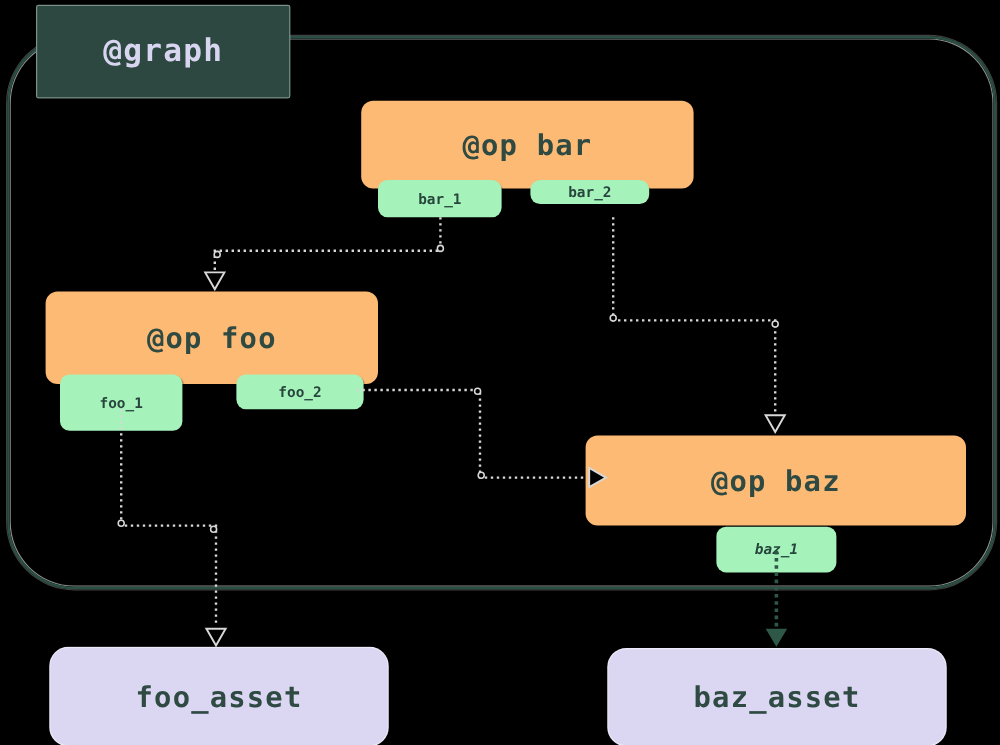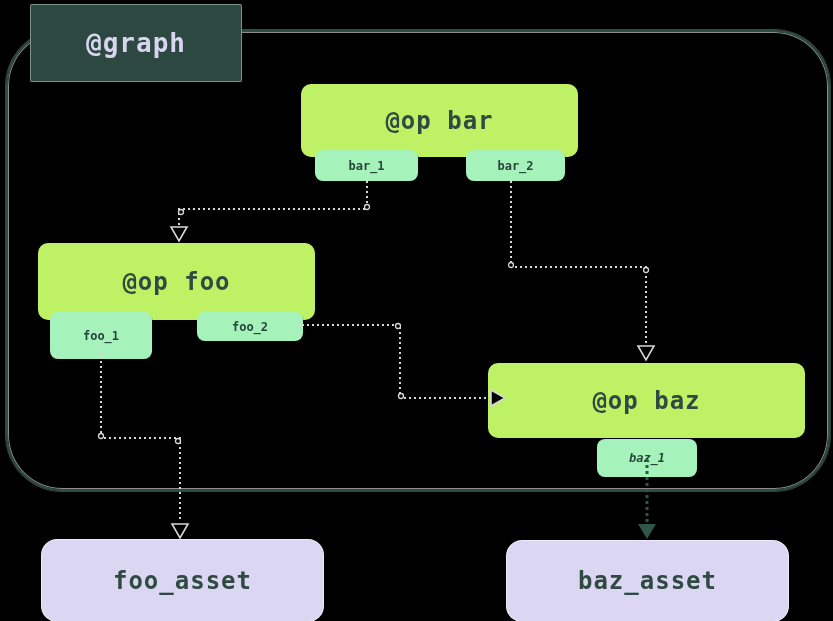--- a/index.html
+++ b/index.html
@@ -16,37 +16,37 @@
   }
   
   .graph-badge{
     position:absolute;left:30px;top:4px;width:210px;height:76px;
     background:#2d4841;border:1px solid rgba(185,210,200,0.55);border-radius:2px;
     display:flex;align-items:center;justify-content:center;
     color:#d8d5f0;font-size:26px;font-weight:bold;letter-spacing:1px;z-index:10;
   }
   
   .op-node{
-    position:absolute;background:#bef264;border-radius:10px;
+    position:absolute;background:#fdba74;border-radius:10px;
     display:flex;align-items:center;justify-content:center;
     color:#2e4a42;font-size:24px;font-weight:bold;letter-spacing:1px;z-index:10;
     box-shadow:2px 3px 2px rgba(0,0,0,0.35);
   }
   .op-bar{left:301px;top:84px;width:277px;height:73px;}
   .op-foo{left:38px;top:243px;width:277px;height:77px;}
   .op-baz{left:488px;top:363px;width:317px;height:75px;}
   
   .output-tab{
     position:absolute;background:#a5f3bb;border-radius:8px;
     display:flex;align-items:center;justify-content:center;
     color:#27453c;font-size:12px;font-weight:bold;z-index:11;
     box-shadow:1px 2px 1px rgba(0,0,0,0.3);
   }
   .tab-bar1{left:315px;top:150px;width:103px;height:31px;}
-  .tab-bar2{left:466px;top:150px;width:99px;height:31px;}
+  .tab-bar2{left:442px;top:150px;width:99px;height:20px;}
   .tab-foo1{left:50px;top:312px;width:102px;height:47px;}
   .tab-foo2{left:197px;top:312px;width:106px;height:29px;text-align:right;}
   .tab-baz1{left:597px;top:439px;width:100px;height:38px;font-style:italic;}
   
   .asset-node{
     position:absolute;background:#dbd7f2;border:1px solid rgba(255,255,255,0.5);border-radius:16px;
     display:flex;align-items:center;justify-content:center;
     color:#2e4a42;font-size:24px;font-weight:bold;letter-spacing:1px;z-index:10;
   }
   .asset-foo{left:41px;top:539px;width:281px;height:81px;}

